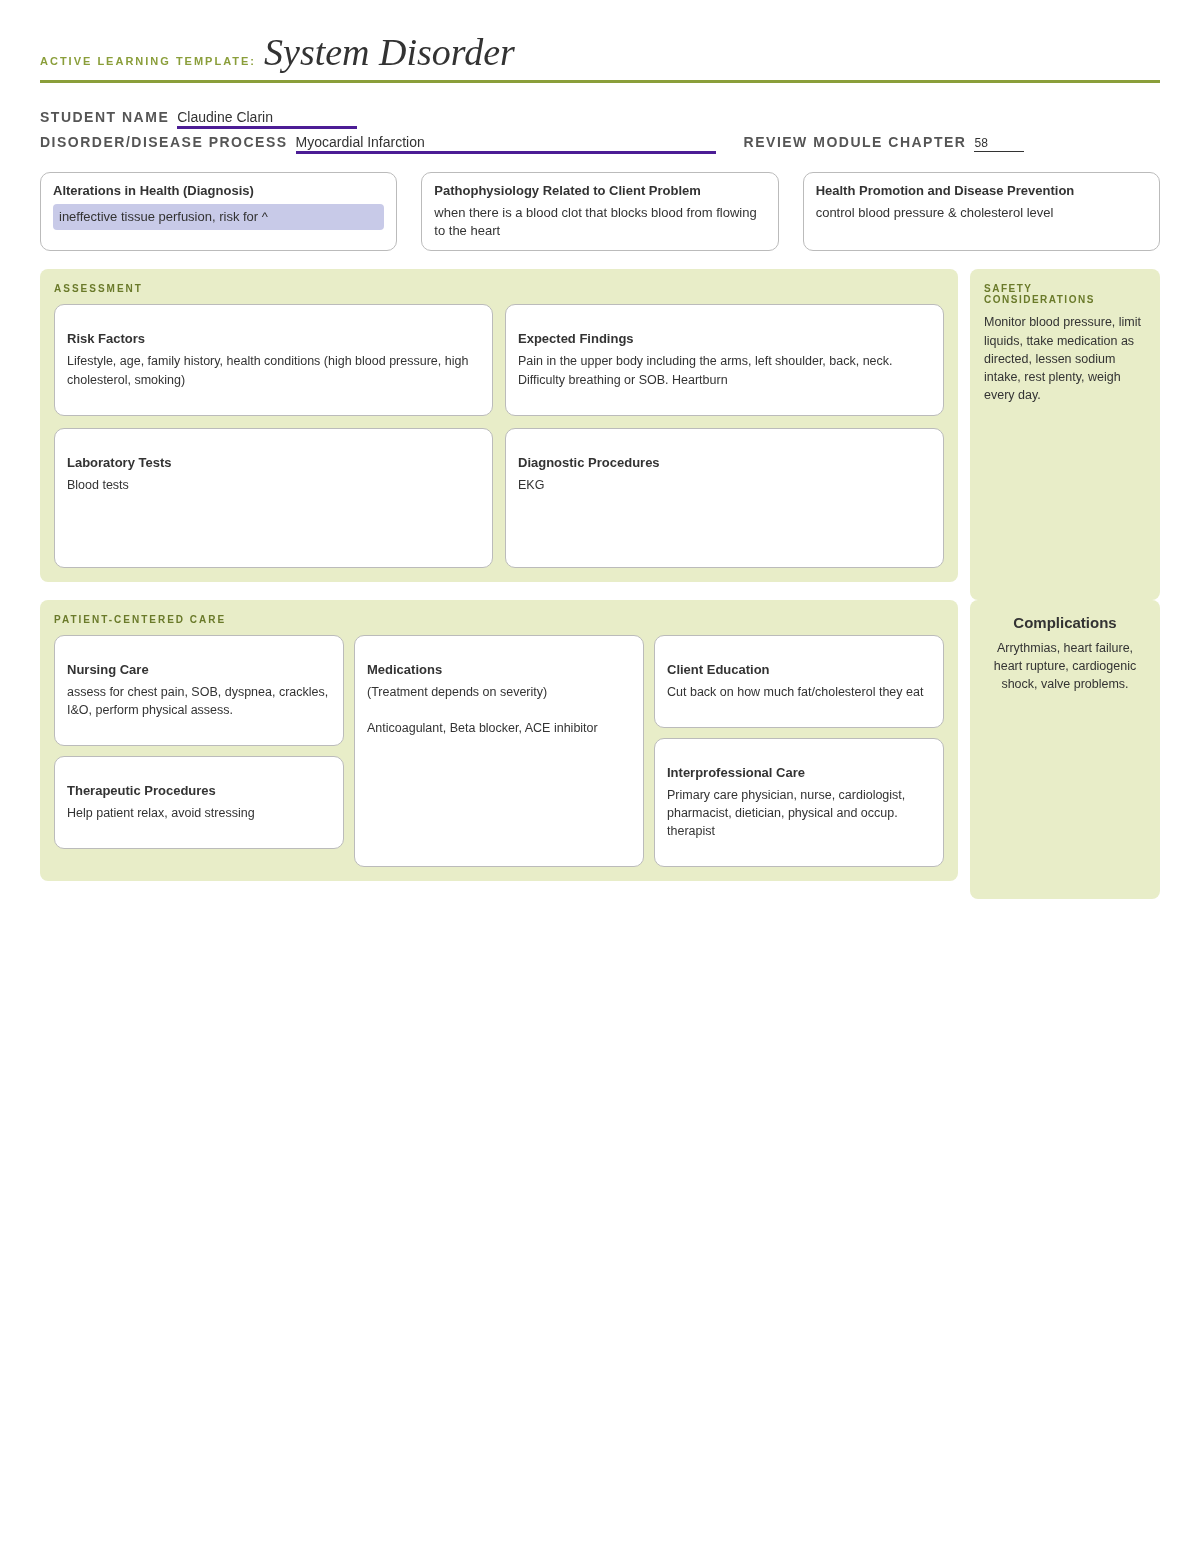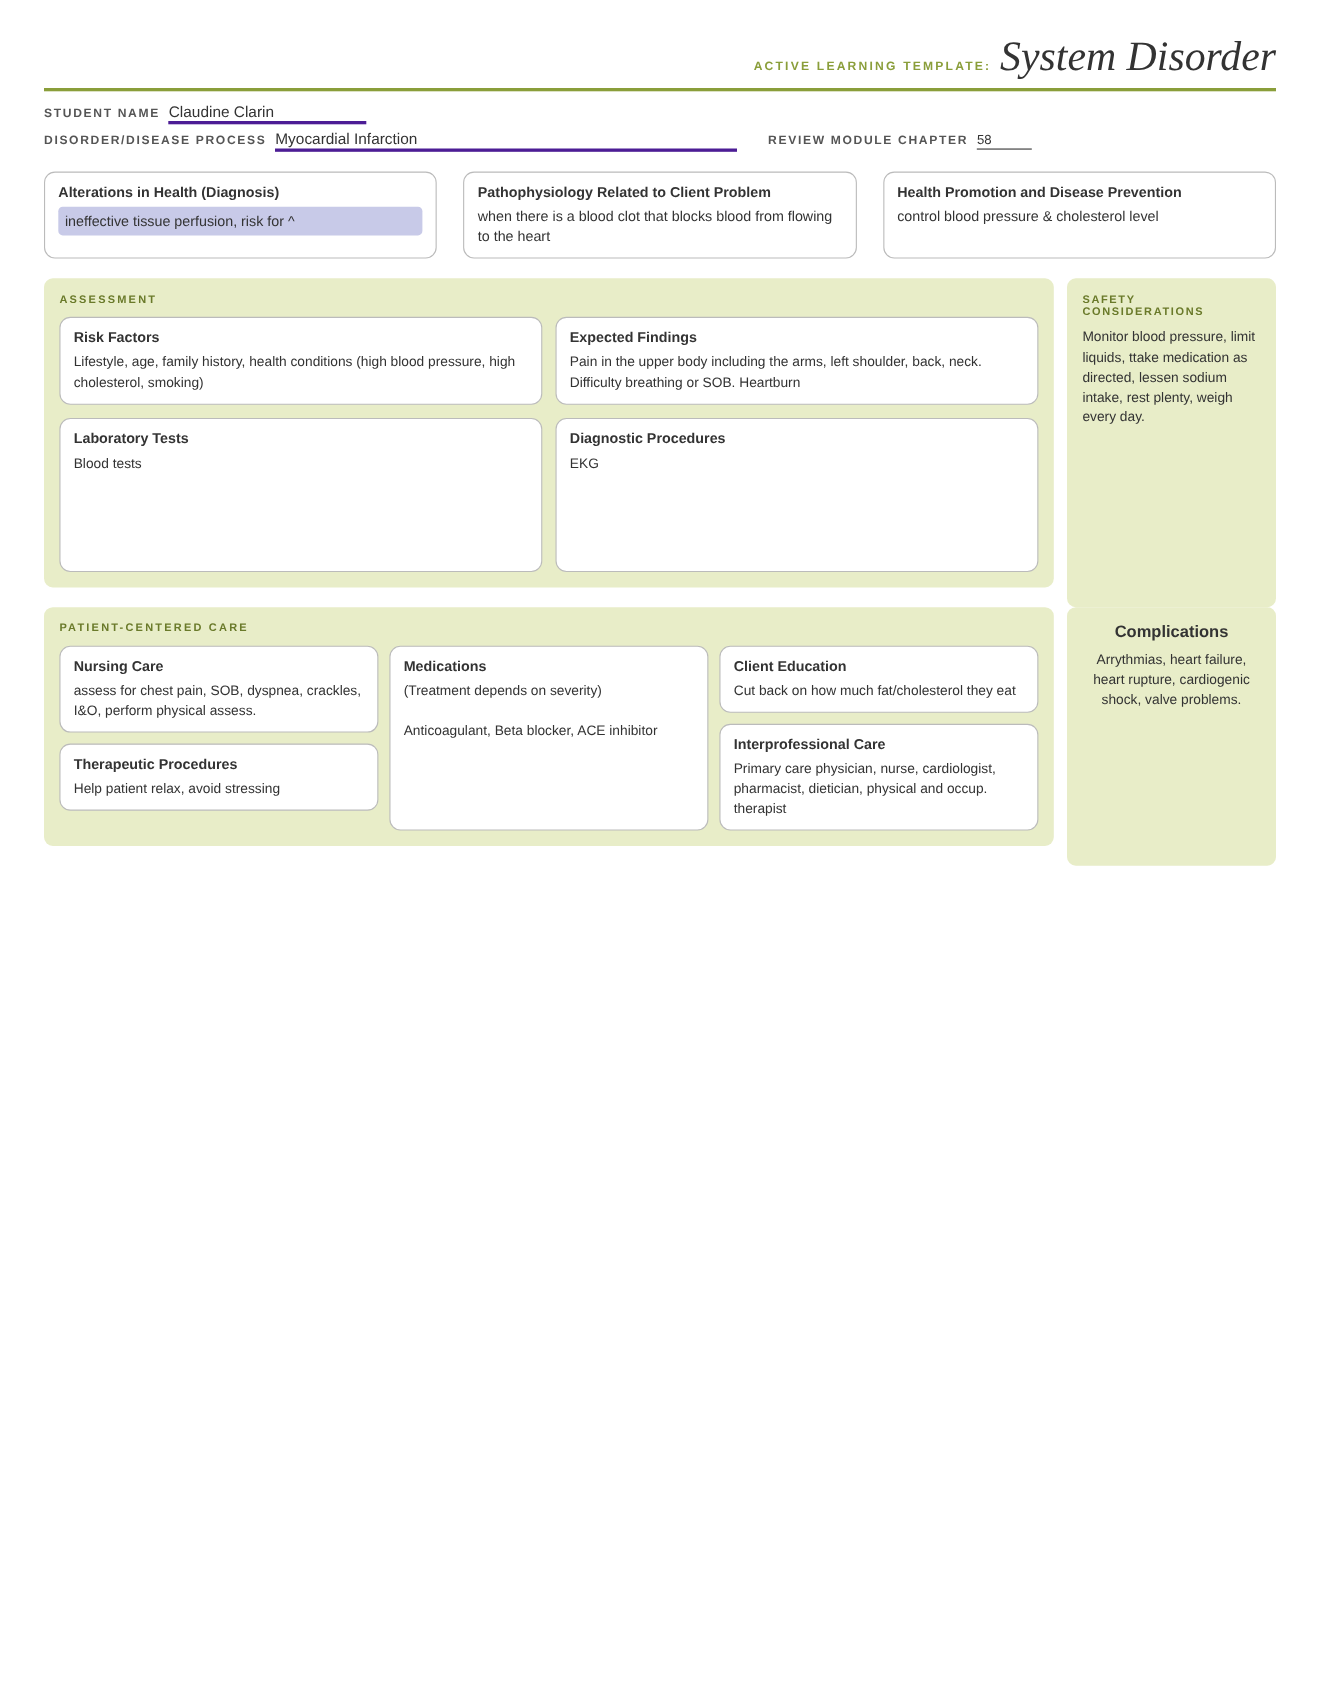--- a/index.html
+++ b/index.html
@@ -11,22 +11,21 @@
       padding: 30px 40px;
       color: #333;
     }
 
     
     .header {
       display: flex;
       align-items: baseline;
       border-bottom: 3px solid #8a9e3a;
       padding-bottom: 6px;
-      margin-bottom: 10px;
-      justify-content: flex-end;
+      margin-bottom: 26px;
     }
     .header-label {
       font-size: 11px;
       font-weight: bold;
       letter-spacing: 2px;
       color: #8a9e3a;
       text-transform: uppercase;
       margin-right: 8px;
     }
     .header-title {
@@ -41,21 +40,21 @@
     .student-info {
       margin-bottom: 18px;
     }
     .info-row {
       display: flex;
       align-items: baseline;
       margin-bottom: 5px;
       gap: 8px;
     }
     .info-label {
-      font-size: 11px;
+      font-size: 14px;
       font-weight: bold;
       letter-spacing: 1.5px;
       color: #555;
       text-transform: uppercase;
       white-space: nowrap;
       text-align: center;
     }
     .info-value {
       font-size: 14px;
       color: #333;
@@ -133,21 +132,21 @@
     .assessment-grid {
       display: grid;
       grid-template-columns: 1fr 1fr;
       gap: 12px;
     }
 
     .inner-box {
       background: #fff;
       border: 1.5px solid #bbb;
       border-radius: 10px;
-      padding: 10px 12px;
+      padding: 26px 12px;
     }
     .inner-box-title {
       font-size: 13px;
       font-weight: bold;
       color: #333;
       margin-bottom: 6px;
     }
     .inner-box-content {
       font-size: 12.5px;
       color: #333;

